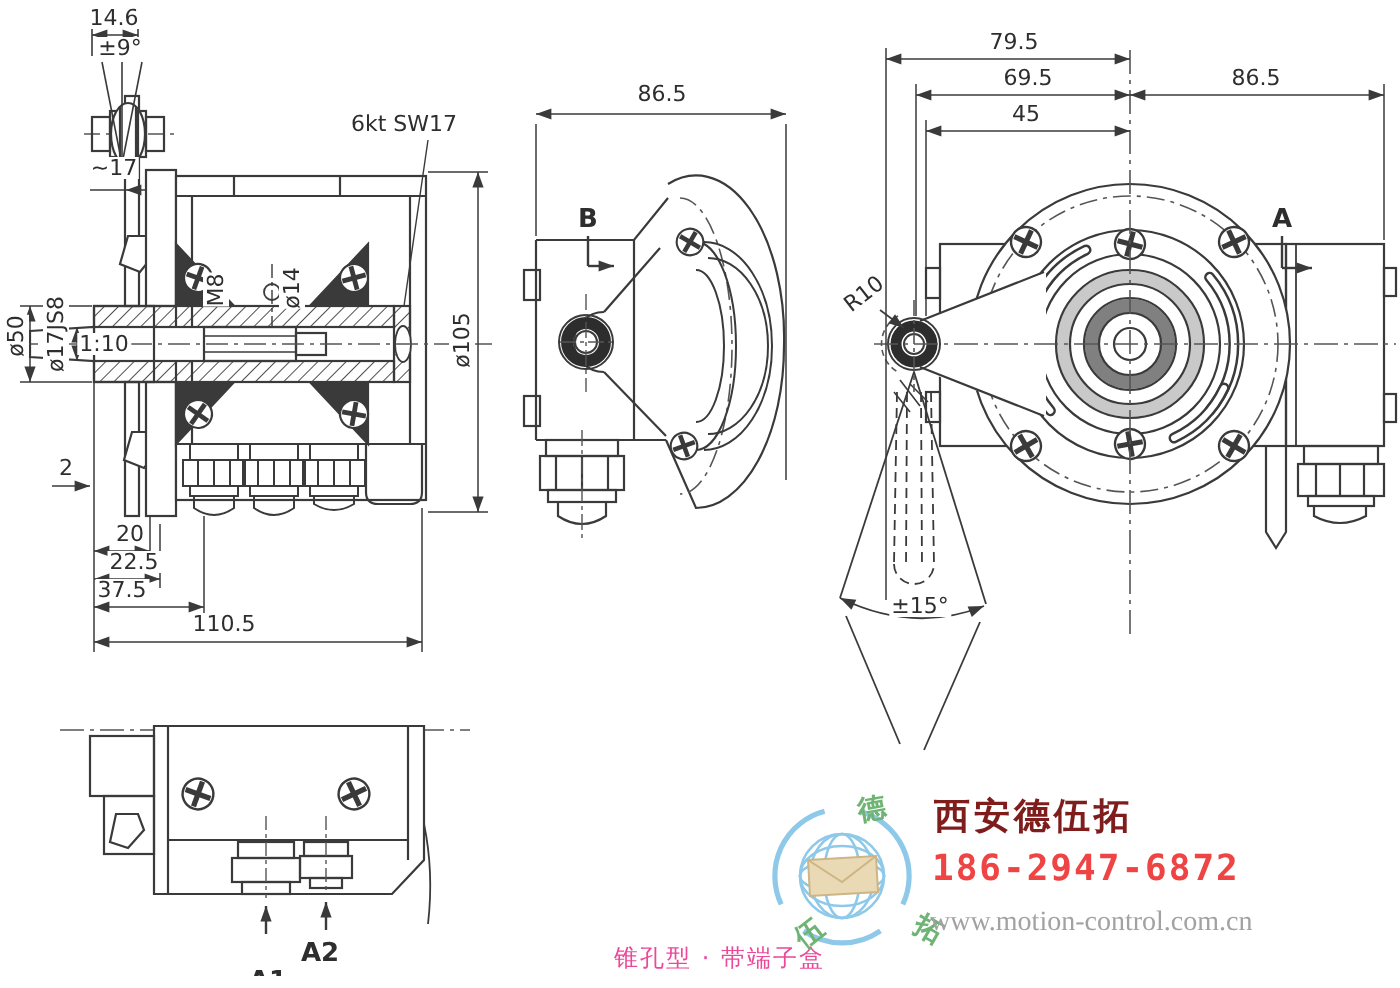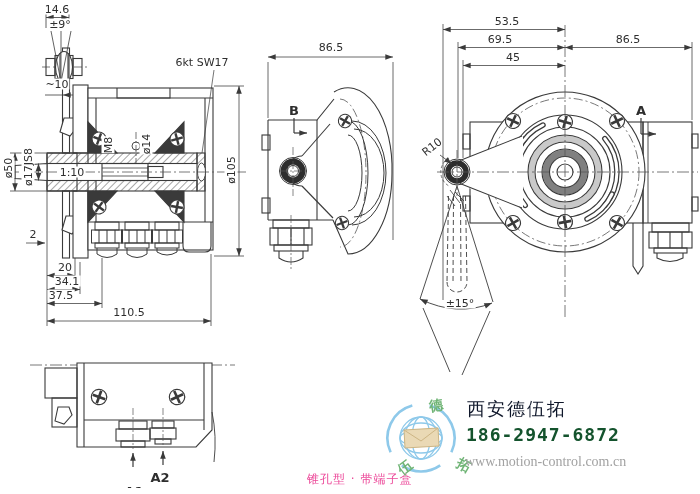--- a/index.html
+++ b/index.html
@@ -5,22 +5,22 @@
   html,body{margin:0;padding:0;background:#fff;}
   .canvas{position:relative;width:700px;height:488px;background:#fff;overflow:hidden;
           font-family:"DejaVu Sans", sans-serif;}
   svg{position:absolute;left:0;top:0;}
   .txt{position:absolute;white-space:nowrap;line-height:1;color:#2e2e2e;}
   .dim{font-size:11px;background:#fff;padding:0 1px;transform:translate(-50%,-50%);}
   .dimv{font-size:11px;background:#fff;padding:1px 0;transform:translate(-50%,-50%) rotate(-90deg);}
   .sec{font-size:13px;font-weight:bold;transform:translate(-50%,-50%);}
   .r10{font-size:11px;transform:translate(-50%,-50%) rotate(-38deg);}
   .caption{font-size:12px;color:#ec4899;letter-spacing:1px;font-weight:500;}
-  .wm-company{font-size:18px;font-weight:normal;color:#0f172a;letter-spacing:2px;}
-  .wm-phone{font-size:18px;font-weight:600;color:#14532d;font-family:"DejaVu Sans Mono",monospace;letter-spacing:1px;}
+  .wm-company{font-size:18px;font-weight:bold;color:#7f1d1d;letter-spacing:2px;}
+  .wm-phone{font-size:18px;font-weight:600;color:#ef4444;font-family:"DejaVu Sans Mono",monospace;letter-spacing:1px;}
   .wm-url{font-size:14px;font-weight:500;color:#a2a2a2;font-family:Liberation Serif, serif;}
   .wm-char{font-size:14px;font-weight:bold;color:#6fb475;}
 </style>
 </head>
 <body>
 
 <div class="canvas">
 
 <svg width="700" height="494" viewBox="0 0 700 494">
   <defs>
@@ -332,39 +332,39 @@
       <ellipse cx="421" cy="438" rx="21" ry="8"></ellipse>
       <ellipse cx="421" cy="438" rx="21" ry="15"></ellipse>
     </g>
     <polygon points="404,430 438,428 439,446 405,448" fill="#ead9b5" stroke="#cdb584" stroke-width="1"></polygon>
     <path d="M404,430 L421,441 L438,428" stroke="#cdb584" stroke-width="1"></path>
   </g>
 </svg>
 
 <span class="txt dim" style="left:57px;top:9px">14.6</span>
 <span class="txt dim" style="left:60px;top:24px">±9°</span>
-<span class="txt dim" style="left:57px;top:84px">~10</span>
+<span class="txt dim" style="left:57px;top:84px">~17</span>
 <span class="txt dim" style="left:202px;top:62px">6kt SW17</span>
 <span class="txt dimv" style="left:231px;top:170px">ø105</span>
 <span class="txt dimv" style="left:108px;top:145px">M8</span>
 <span class="txt dimv" style="left:146px;top:144px">ø14</span>
 <span class="txt dimv" style="left:8px;top:168px">ø50</span>
 <span class="txt dimv" style="left:28px;top:167px">ø17JS8</span>
-<span class="txt dim" style="left:72px;top:172px">1:10</span>
+<span class="txt dim" style="left:52px;top:172px">1:10</span>
 <span class="txt dim" style="left:33px;top:234px">2</span>
 <span class="txt dim" style="left:65px;top:267px">20</span>
-<span class="txt dim" style="left:67px;top:281px">34.1</span>
+<span class="txt dim" style="left:67px;top:281px">22.5</span>
 <span class="txt dim" style="left:61px;top:295px">37.5</span>
-<span class="txt dim" style="left:129px;top:312px">110.5</span>
+<span class="txt dim" style="left:112px;top:312px">110.5</span>
 
 <span class="txt dim" style="left:331px;top:47px">86.5</span>
 <span class="txt sec" style="left:294px;top:110px">B</span>
 
-<span class="txt dim" style="left:507px;top:21px">53.5</span>
-<span class="txt dim" style="left:500px;top:39px">69.5</span>
+<span class="txt dim" style="left:507px;top:21px">79.5</span>
+<span class="txt dim" style="left:514px;top:39px">69.5</span>
 <span class="txt dim" style="left:628px;top:39px">86.5</span>
 <span class="txt dim" style="left:513px;top:57px">45</span>
 <span class="txt sec" style="left:641px;top:110px">A</span>
 <span class="txt r10" style="left:432px;top:147px">R10</span>
 <span class="txt dim" style="left:460px;top:303px">±15°</span>
 
 <span class="txt sec" style="left:134px;top:491px">A1</span>
 <span class="txt sec" style="left:160px;top:477px">A2</span>
 
 <span class="txt caption" style="left:307px;top:473px">锥孔型 · 带端子盒</span>

